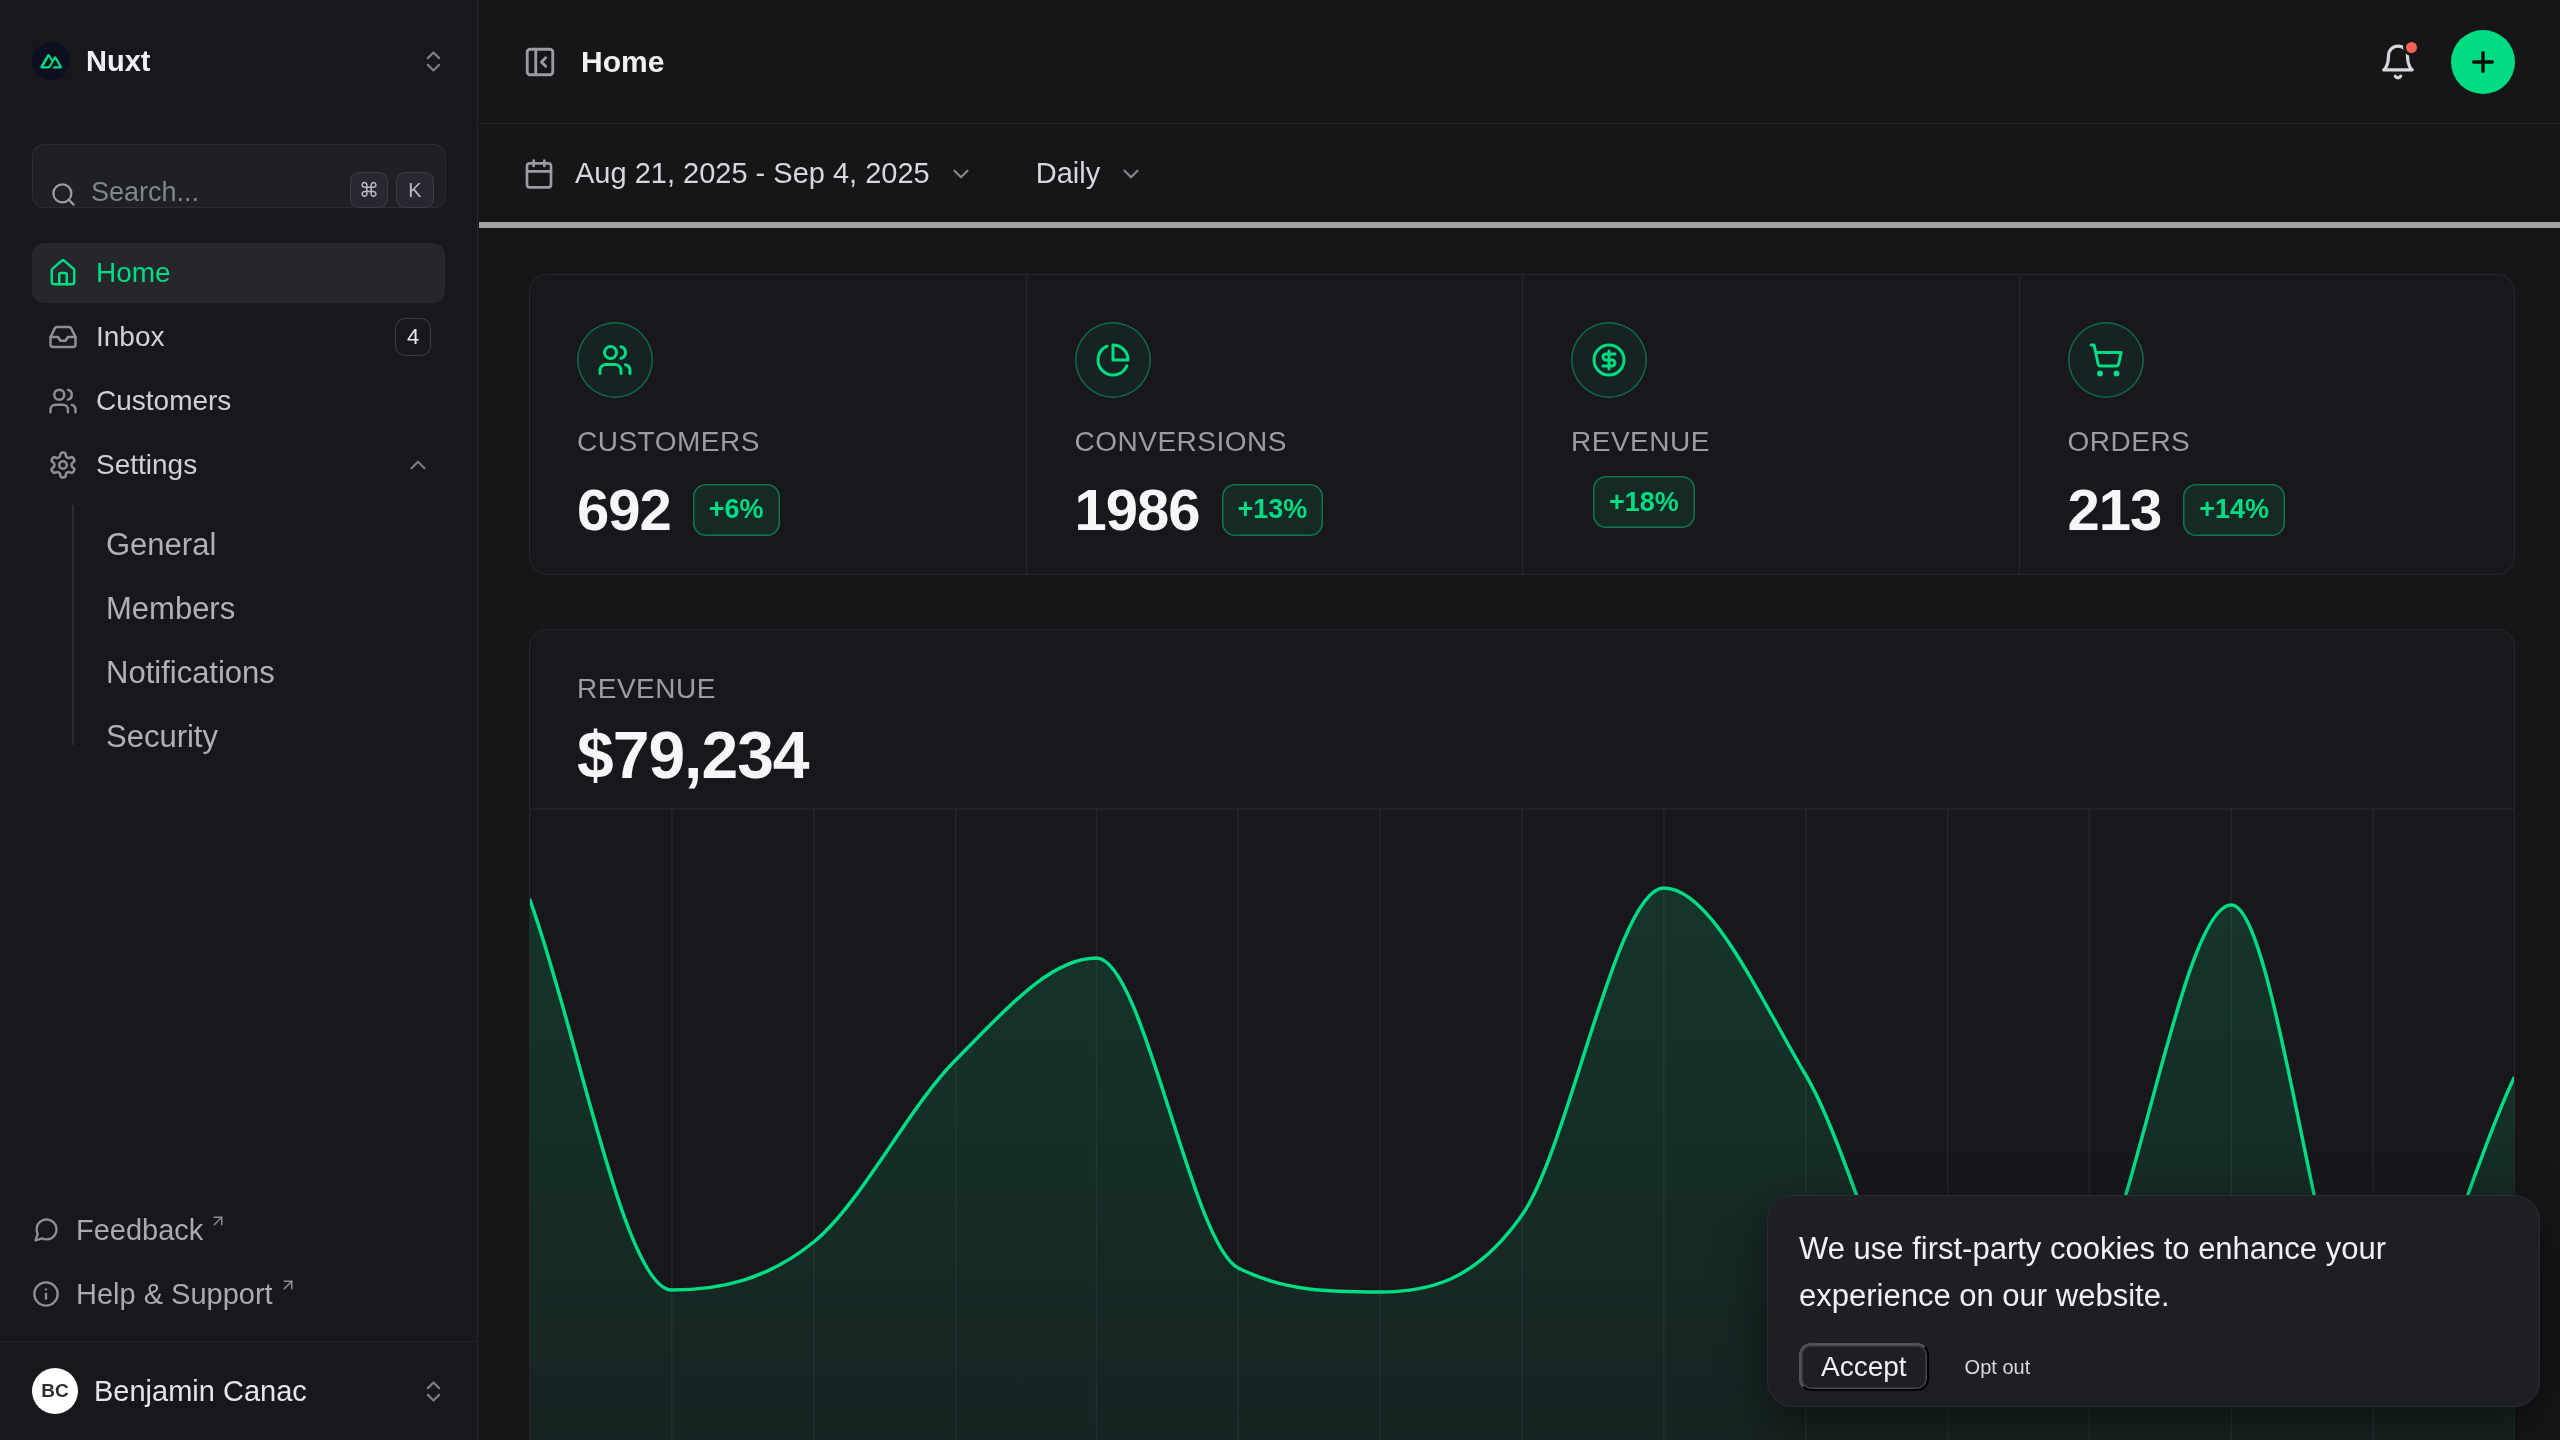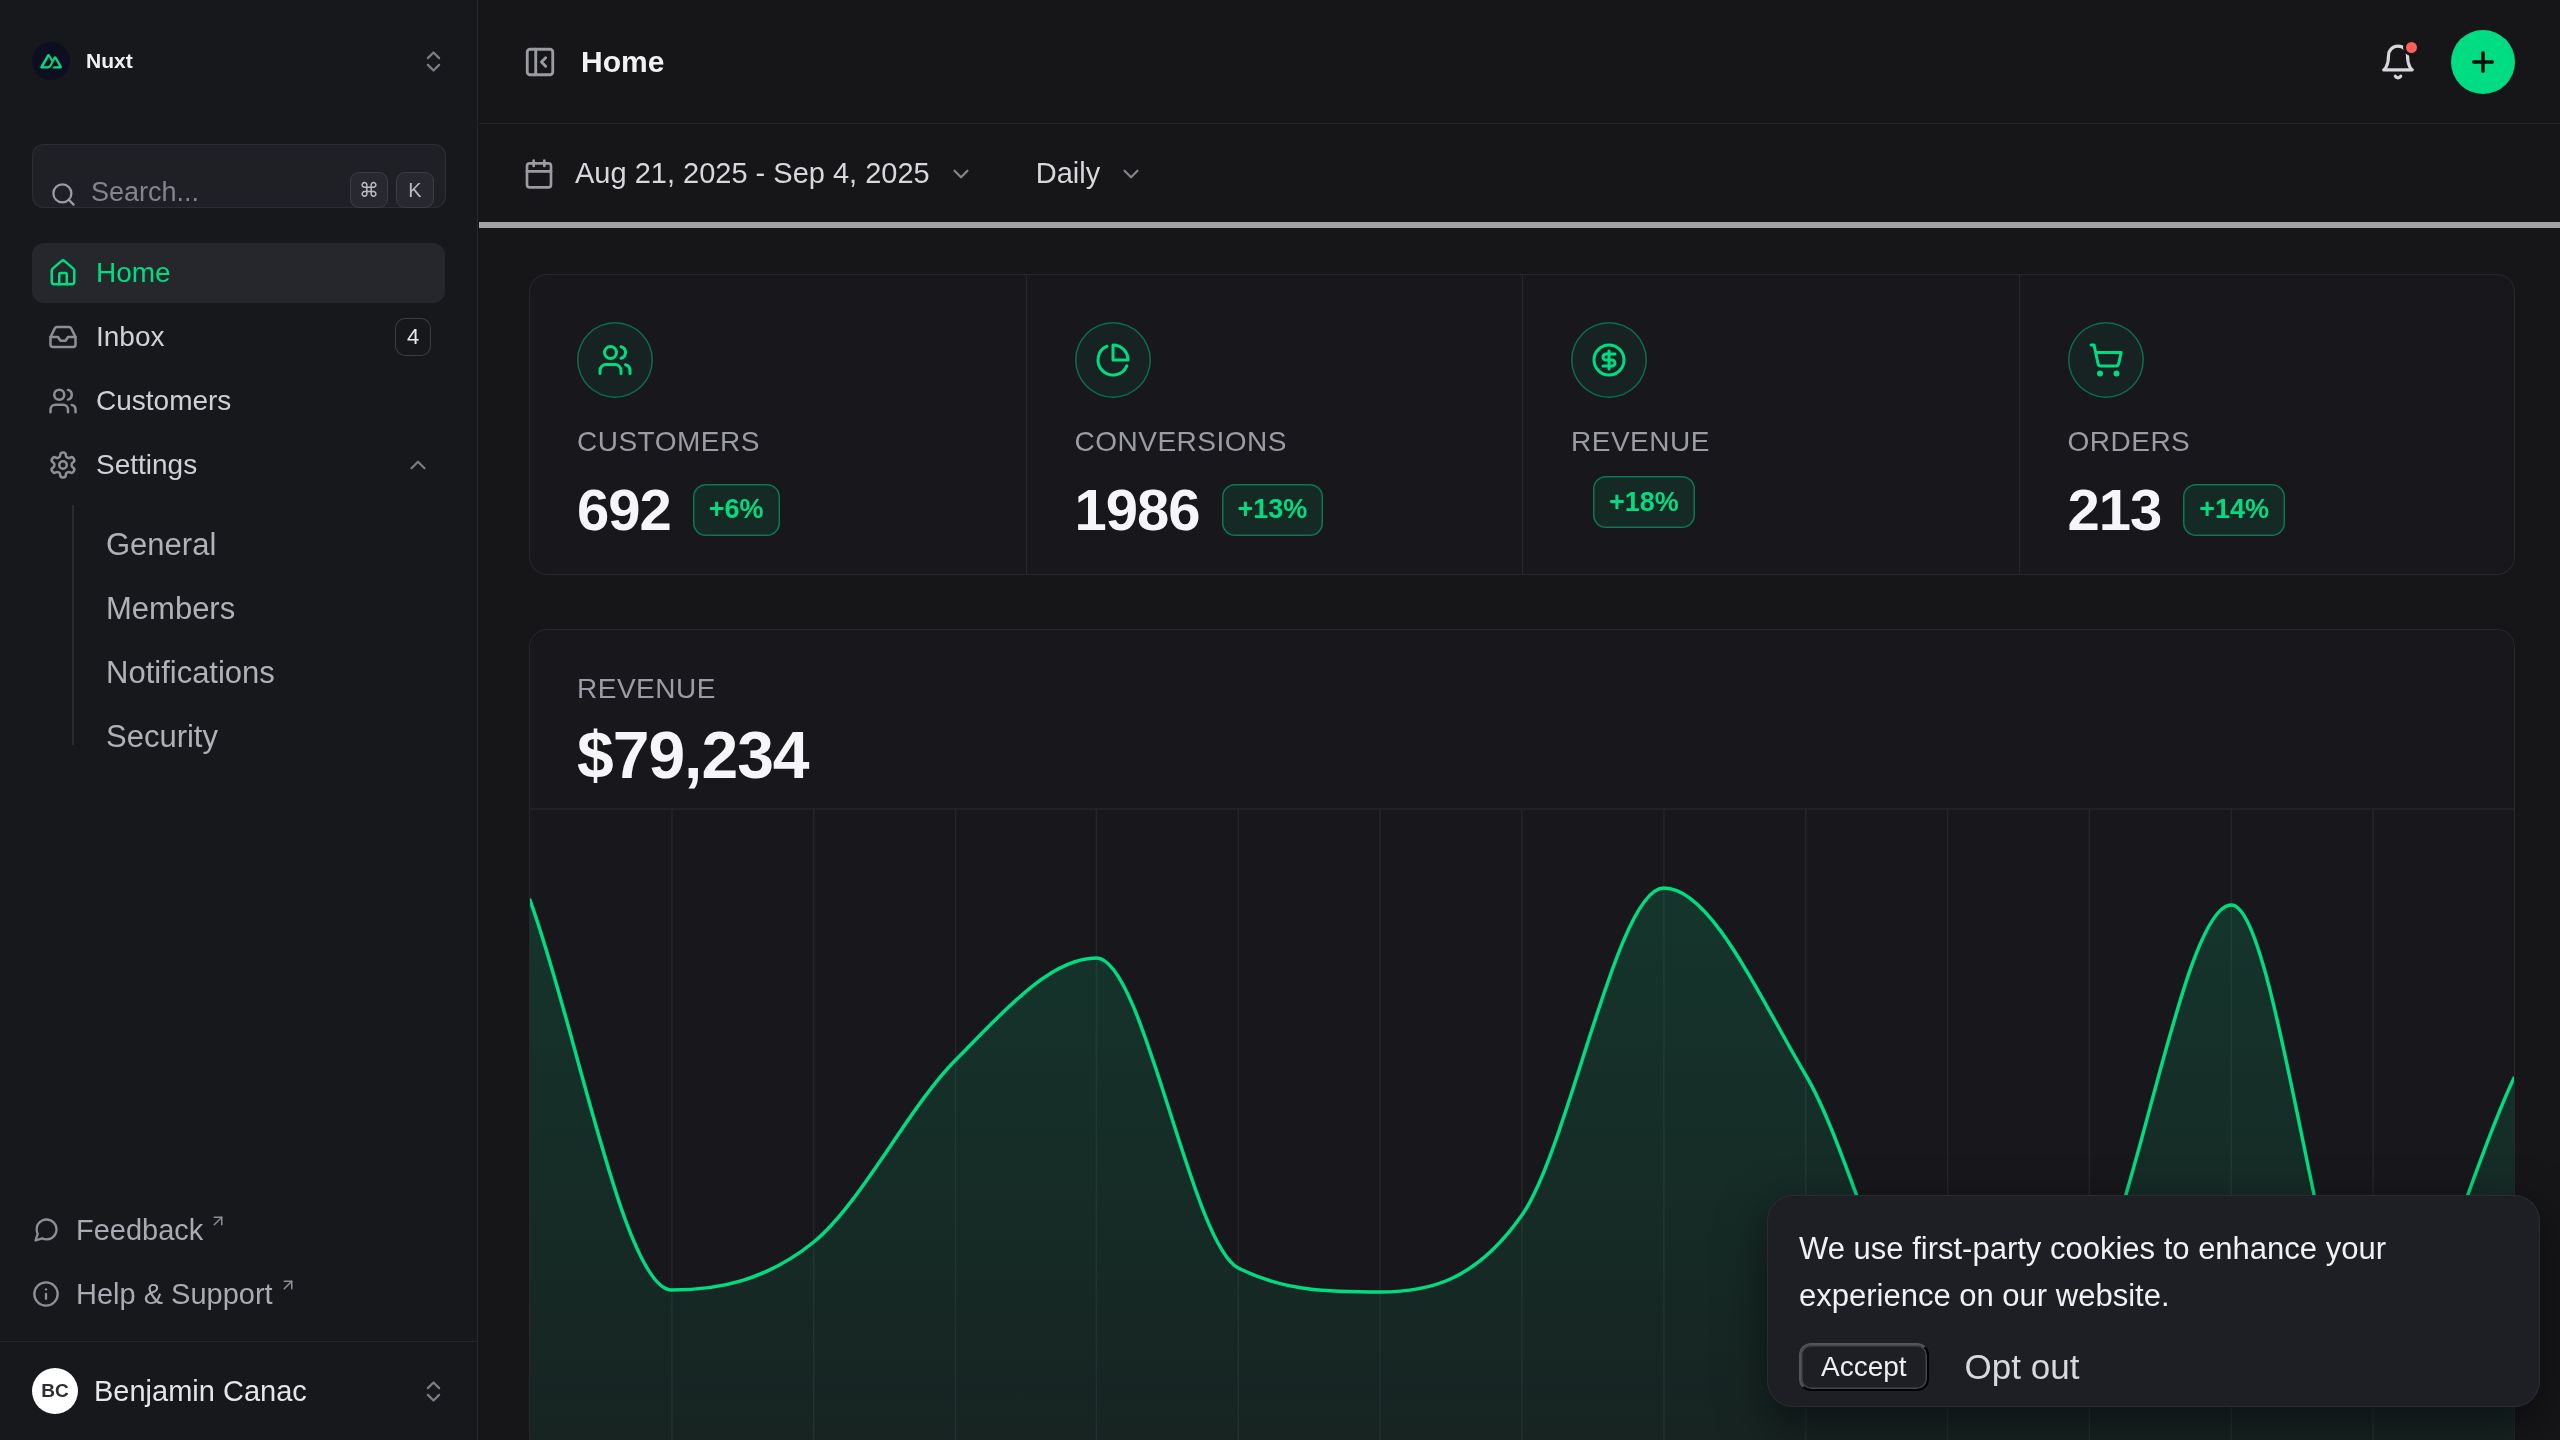--- a/index.html
+++ b/index.html
@@ -8,21 +8,21 @@
   #app {
     position:relative; width:2560px; height:1440px;
     background:#161619; color:#e4e4e8; overflow:hidden;
   }
   svg.ic { display:block; fill:none; stroke:currentColor; stroke-width:2; stroke-linecap:round; stroke-linejoin:round; }
 
   
   #sidebar { position:absolute; left:0; top:0; width:478px; height:1440px; background:#17181b; border-right:1px solid #26262b; }
   .logo-row { position:absolute; top:38px; left:32px; right:30px; height:46px; display:flex; align-items:center; cursor:pointer; }
   .logo-circle { width:38px; height:38px; border-radius:50%; background:#0d0f21; display:flex; align-items:center; justify-content:center; color:#00dc82; flex:0 0 auto; }
-  .logo-name { margin-left:16px; font-size:21px; font-weight:600; color:#f0f0f3; }
+  .logo-name { margin-left:16px; font-size:29px; font-weight:600; color:#f0f0f3; }
   .flex-sp { flex:1; }
   .muted-ic { color:#7b7c84; }
 
   .search-box { position:absolute; top:144px; left:32px; width:414px; height:64px; border-radius:12px; background:#1f2026; box-shadow:inset 0 0 0 1px #2d2e35; display:flex; align-items:flex-end; padding:0 12px 0 18px; cursor:text; }
   .search-box input { flex:1; margin-left:14px; background:transparent; border:none; outline:none; font-family:inherit; font-size:27px; color:#d7d8dc; min-width:0; }
   .search-box input::placeholder { color:#83858d; }
   .kbd { height:36px; min-width:38px; border-radius:9px; background:#282930; box-shadow:inset 0 0 0 1px #3b3c44; color:#b9bac2; font-size:20px; display:flex; align-items:center; justify-content:center; margin-left:8px; padding:0 8px; }
 
   #nav { position:absolute; top:243px; left:32px; right:32px; }
   .nav-item { height:60px; margin-bottom:4px; border-radius:12px; display:flex; align-items:center; padding:0 14px 0 16px; font-size:28px; font-weight:500; color:#d0d1d7; cursor:pointer; }
@@ -72,21 +72,21 @@
   .rev-label { font-size:28px; font-weight:500; letter-spacing:0.5px; color:#9b9ca4; }
   .rev-value { margin-top:12px; font-size:66px; font-weight:700; color:#f6f6f8; letter-spacing:-1px; }
   #chart-area { position:absolute; left:1px; right:1px; top:179px; height:632px; }
   #chart-area svg { width:100%; height:100%; display:block; }
 
   
   #cookie-banner { position:absolute; left:1767px; top:1195px; width:773px; height:212px; border-radius:26px; background:#1e1f24; box-shadow:inset 0 0 0 1px #2b2c32, 0 16px 48px rgba(0,0,0,0.5); padding:30px 36px 0 32px; z-index:10; }
   #cookie-msg { max-width:680px; font-size:31px; line-height:47px; color:#f1f1f3; }
   .cookie-btn-row { margin-top:24px; display:flex; align-items:center; }
   #accept-btn { height:48px; padding:0 20px; border-radius:12px; box-shadow:inset 0 0 0 1.5px #45464d; background:transparent; color:#f0f0f2; font-size:28px; font-weight:500; display:flex; align-items:center; cursor:pointer; }
-  #optout-btn { margin-left:36px; color:#d8d8dd; font-size:35px; font-weight:500; cursor:pointer; }
+  #optout-btn { margin-left:36px; color:#d8d8dd; font-size:20px; font-weight:500; cursor:pointer; }
 </style>
 </head>
 <body>
 
 <svg width="0" height="0" style="position:absolute" aria-hidden="true">
   <symbol id="i-nuxt" viewBox="0 0 24 24">
     <path fill="currentColor" stroke="none" d="M13.47 19.48h8.03c.26 0 .5-.07.72-.2.22-.13.4-.31.53-.53.13-.22.19-.47.19-.72 0-.26-.07-.5-.2-.72L17.35 7.98c-.13-.22-.31-.4-.53-.53a1.44 1.44 0 0 0-1.44 0c-.22.13-.4.31-.53.53l-1.38 2.4-2.7-4.69a1.44 1.44 0 0 0-.53-.53 1.44 1.44 0 0 0-1.44 0c-.22.13-.4.31-.53.53L1.55 17.31c-.13.22-.2.46-.2.72 0 .25.06.5.19.72.13.22.31.4.53.53.22.13.46.2.72.2h5.04c2 0 3.47-.88 4.49-2.59l2.46-4.27 1.32-2.28 3.96 6.86h-5.28l-1.31 2.28ZM8.08 17.2H4.56l5.28-9.14 2.63 4.57-1.76 3.05c-.67 1.1-1.44 1.52-2.63 1.52Z"></path>
   </symbol>
   <symbol id="i-expand" viewBox="0 0 24 24">
       <path d="m7 15 5 5 5-5"></path>

